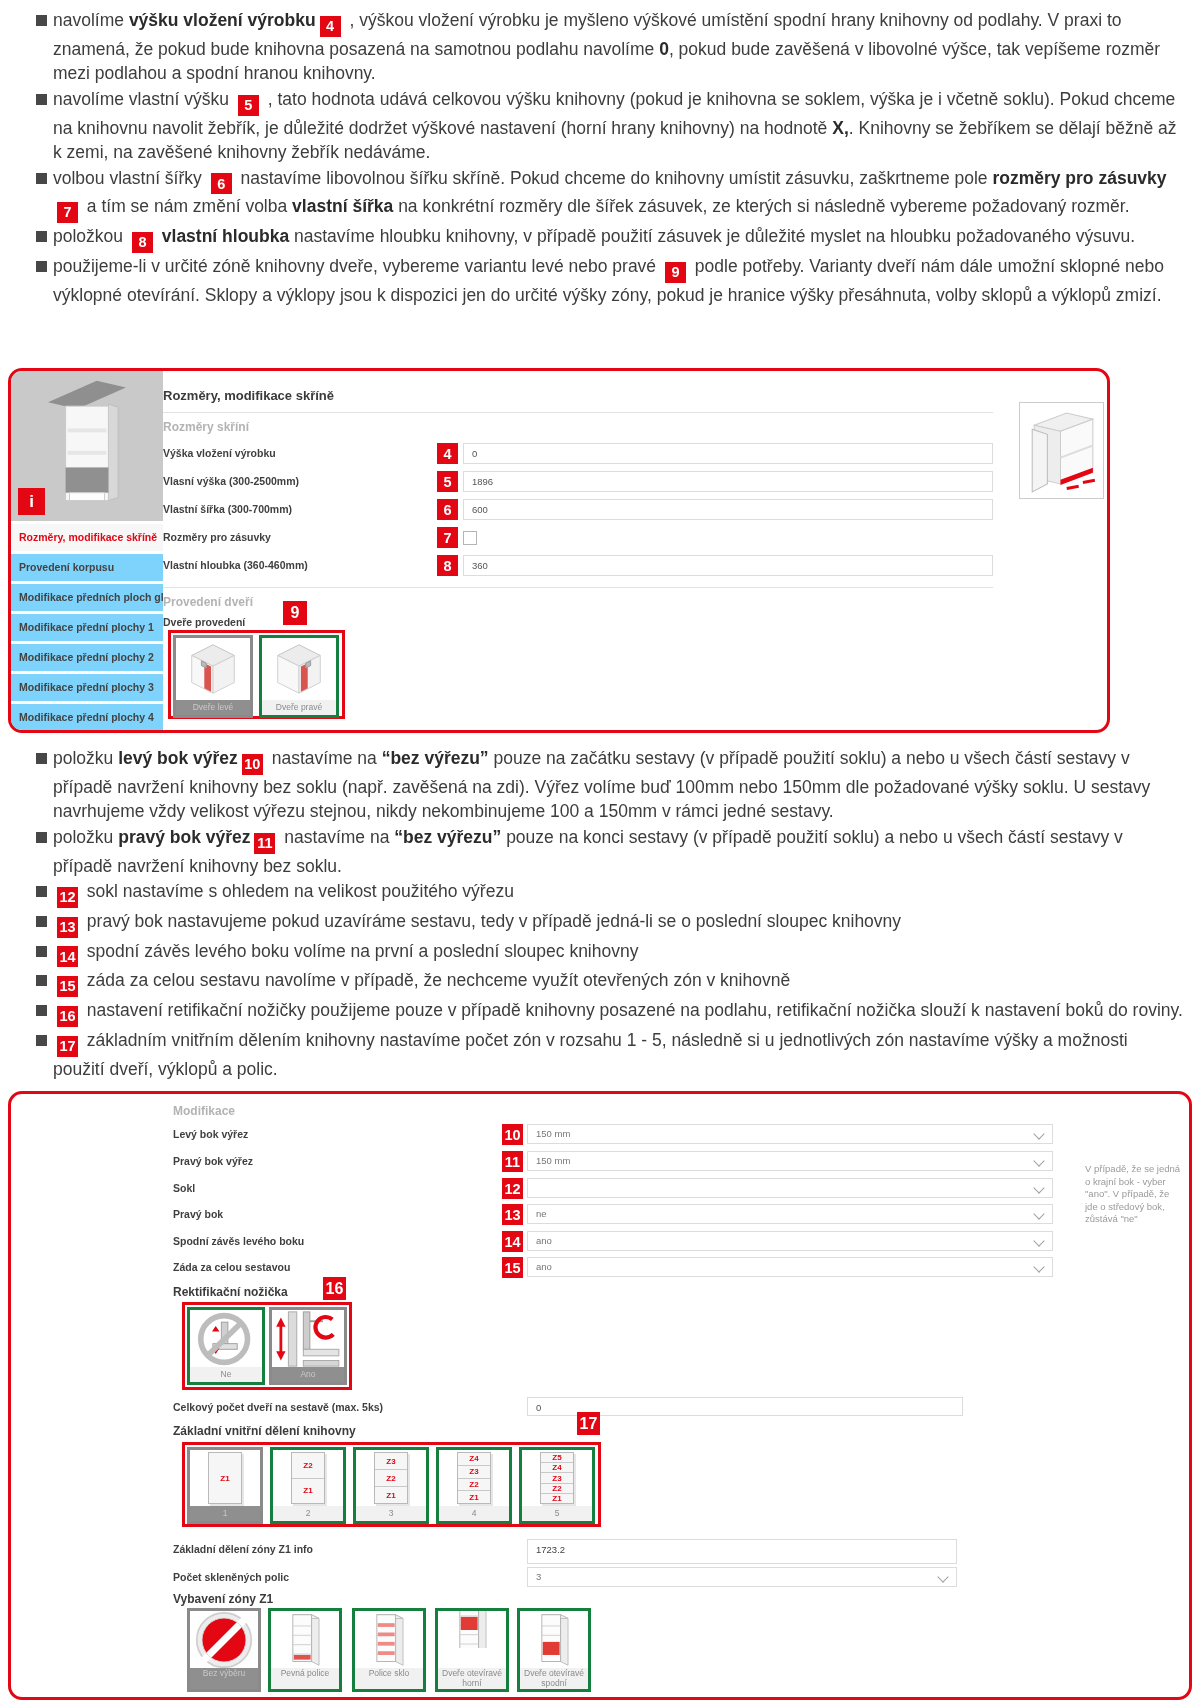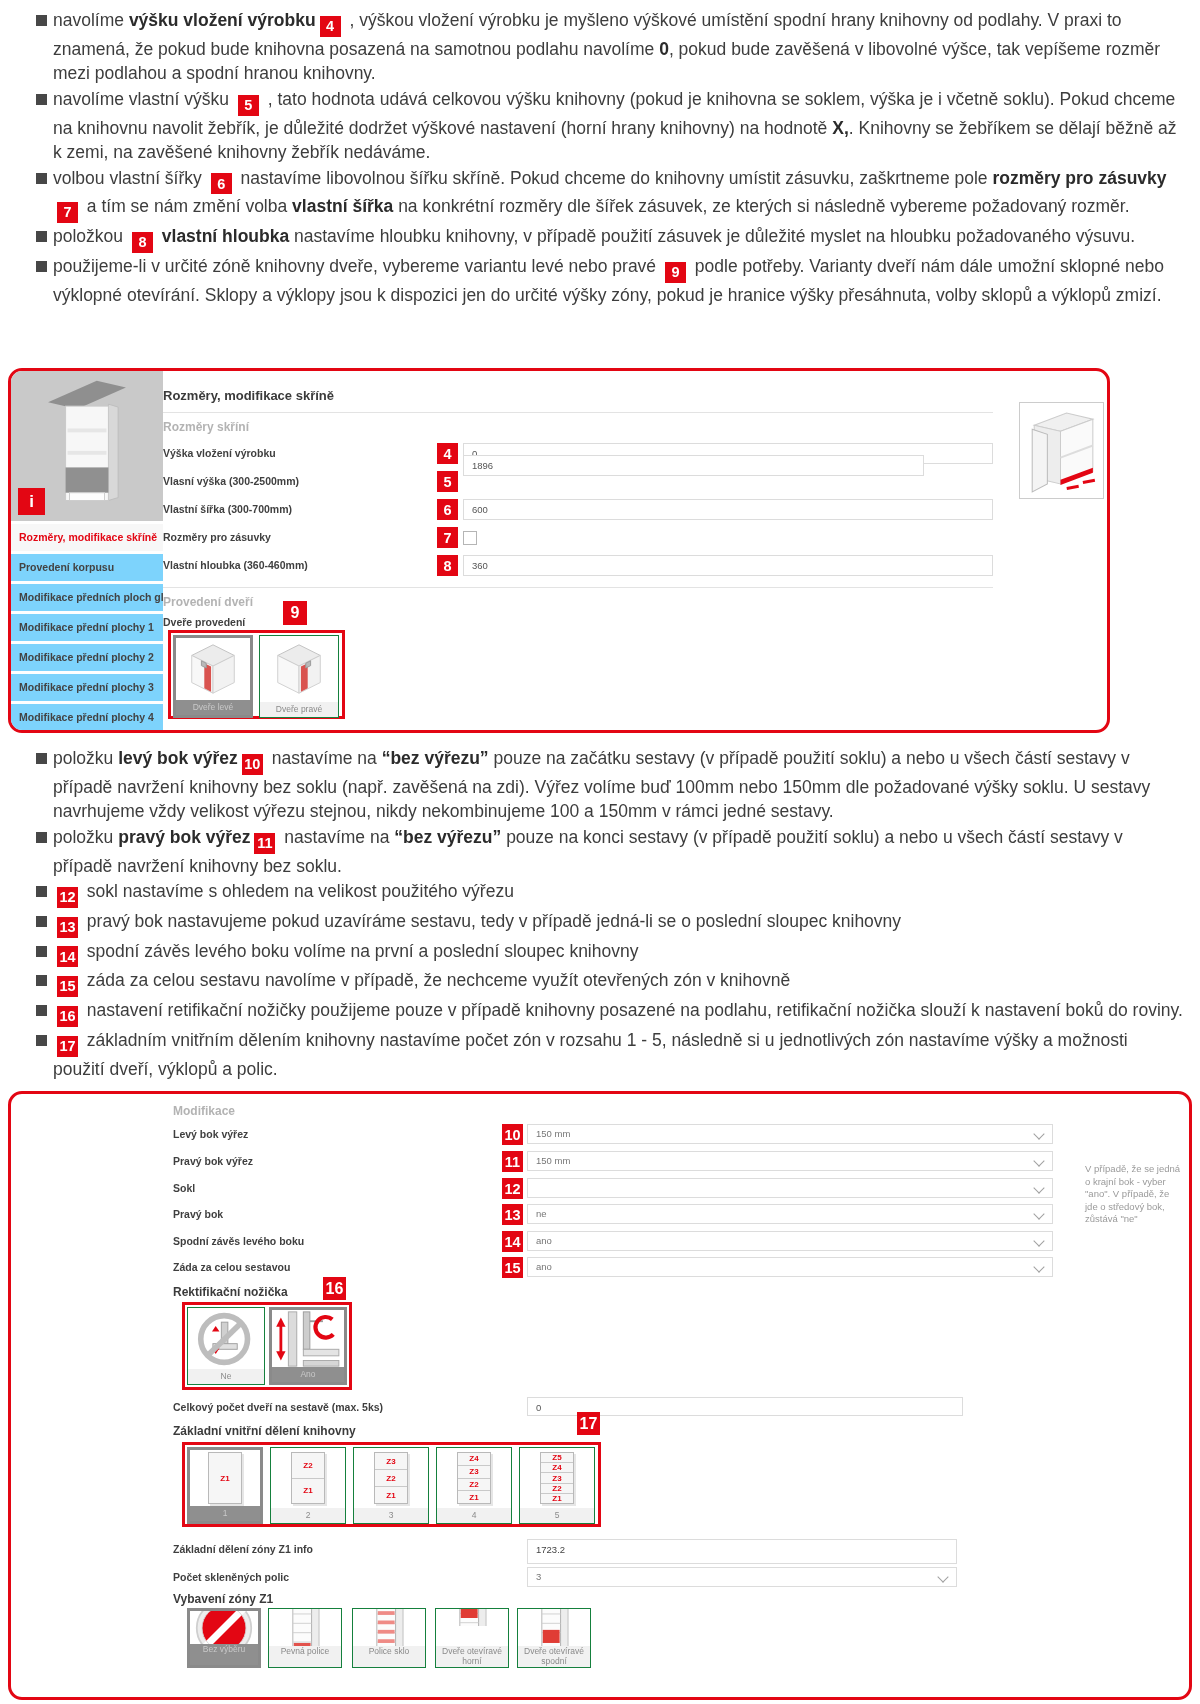--- a/index.html
+++ b/index.html
@@ -36,31 +36,31 @@
   .sechead{position:absolute;left:152px;font-size:12px;font-weight:bold;color:#b3b3b3;}
   .flabel{position:absolute;height:21px;line-height:21px;font-size:10.5px;font-weight:bold;color:#3f3f3f;}
   .inputbox{position:absolute;height:21px;box-sizing:border-box;border:1px solid #dcdcdc;background:#fff;}
   .inputbox .val{font-size:9.5px;color:#555;line-height:19px;padding-left:8px;display:block;}
   .checkbox{position:absolute;left:452px;width:14px;height:14px;box-sizing:border-box;border:1px solid #b5b5b5;background:#fff;}
   .ddbox{position:absolute;height:20px;box-sizing:border-box;border:1px solid #dcdcdc;background:#fff;}
   .ddbox .val{font-size:9.5px;color:#777;line-height:18px;padding-left:8px;display:block;}
   .chev{position:absolute;right:9px;top:5px;width:7px;height:7px;border-right:1.6px solid #a0a0a0;border-bottom:1.6px solid #a0a0a0;transform:rotate(45deg);}
 
   .thumbbox{position:absolute;border:3px solid #e30613;background:#fff;display:flex;gap:6px;padding:2px;box-sizing:border-box;}
-  .thumb{background:#fff;border:1px solid #15803d;box-sizing:border-box;display:flex;flex-direction:column;cursor:pointer;}
+  .thumb{background:#fff;border:3px solid #15803d;box-sizing:border-box;display:flex;flex-direction:column;cursor:pointer;}
   .thumb.sel{border:3px solid #8a8a8a;}
   .timg{flex:1;display:flex;align-items:center;justify-content:center;overflow:hidden;}
   .tstrip{height:15px;line-height:15px;background:#f1f1f1;color:#8a8a8a;font-size:8.5px;text-align:center;
     white-space:nowrap;overflow:hidden;}
   .tstrip.two{height:20px;line-height:9.5px;white-space:normal;padding-top:1px;}
   .tstrip.dark{background:#8f8f8f;color:#c9c9c9;}
   .door-thumb{width:80px;height:83px;}
   .rekt-thumb{width:78px;height:78px;}
   .zone-thumb{width:76px;height:77px;}
-  .eq-thumb{width:74px;height:60px;}
+  .eq-thumb{width:74px;height:84px;}
   .zcol{width:32px;height:50px;border:1px solid #b9b9b9;background:#f6f6f6;display:flex;flex-direction:column;margin:0 auto;box-shadow:2px 2px 0 #e6e6e6;}
   .zcell{flex:1;border-bottom:1px solid #c9c9c9;color:#e30613;font-weight:bold;font-size:8px;
     display:flex;align-items:center;justify-content:center;}
   .zcell:last-child{border-bottom:none;}
   .minicab{position:absolute;left:1008px;top:31px;width:83px;height:95px;border:1px solid #ccc;background:#fff;}
   .sidenote{position:absolute;left:1074px;top:69px;width:96px;font-size:9.5px;line-height:12.5px;color:#9a9a9a;}
   .strong-label{position:absolute;font-size:12px;font-weight:bold;color:#3b3b3b;}
 </style>
 </head>
 <body>
@@ -104,21 +104,21 @@
     <div class="divider" style="top:41px"></div>
     <div class="sechead" style="top:49px">Rozměry skříní</div>
     <div id="p1-rows">
         <div class="flabel" style="left: 152px; top: 72px;">Výška vložení výrobku</div>
         <span class="badge abs" style="left: 426px; top: 72px;">4</span>
         <div class="inputbox" style="left: 452px; top: 72px; width: 530px;">
           <span class="val">0</span>
         </div>
         <div class="flabel" style="left: 152px; top: 100px;">Vlasní výška (300-2500mm)</div>
         <span class="badge abs" style="left: 426px; top: 100px;">5</span>
-        <div class="inputbox" style="left: 452px; top: 84px; width: 461px;">
+        <div class="inputbox" style="left: 452px; top: 100px; width: 530px;">
           <span class="val">1896</span>
         </div>
         <div class="flabel" style="left: 152px; top: 128px;">Vlastní šířka (300-700mm)</div>
         <span class="badge abs" style="left: 426px; top: 128px;">6</span>
         <div class="inputbox" style="left: 452px; top: 128px; width: 530px;">
           <span class="val">600</span>
         </div>
         <div class="flabel" style="left: 152px; top: 156px;">Rozměry pro zásuvky</div>
         <span class="badge abs" style="left: 426px; top: 156px;">7</span>
         <div class="checkbox" style="top: 160px;"></div>

